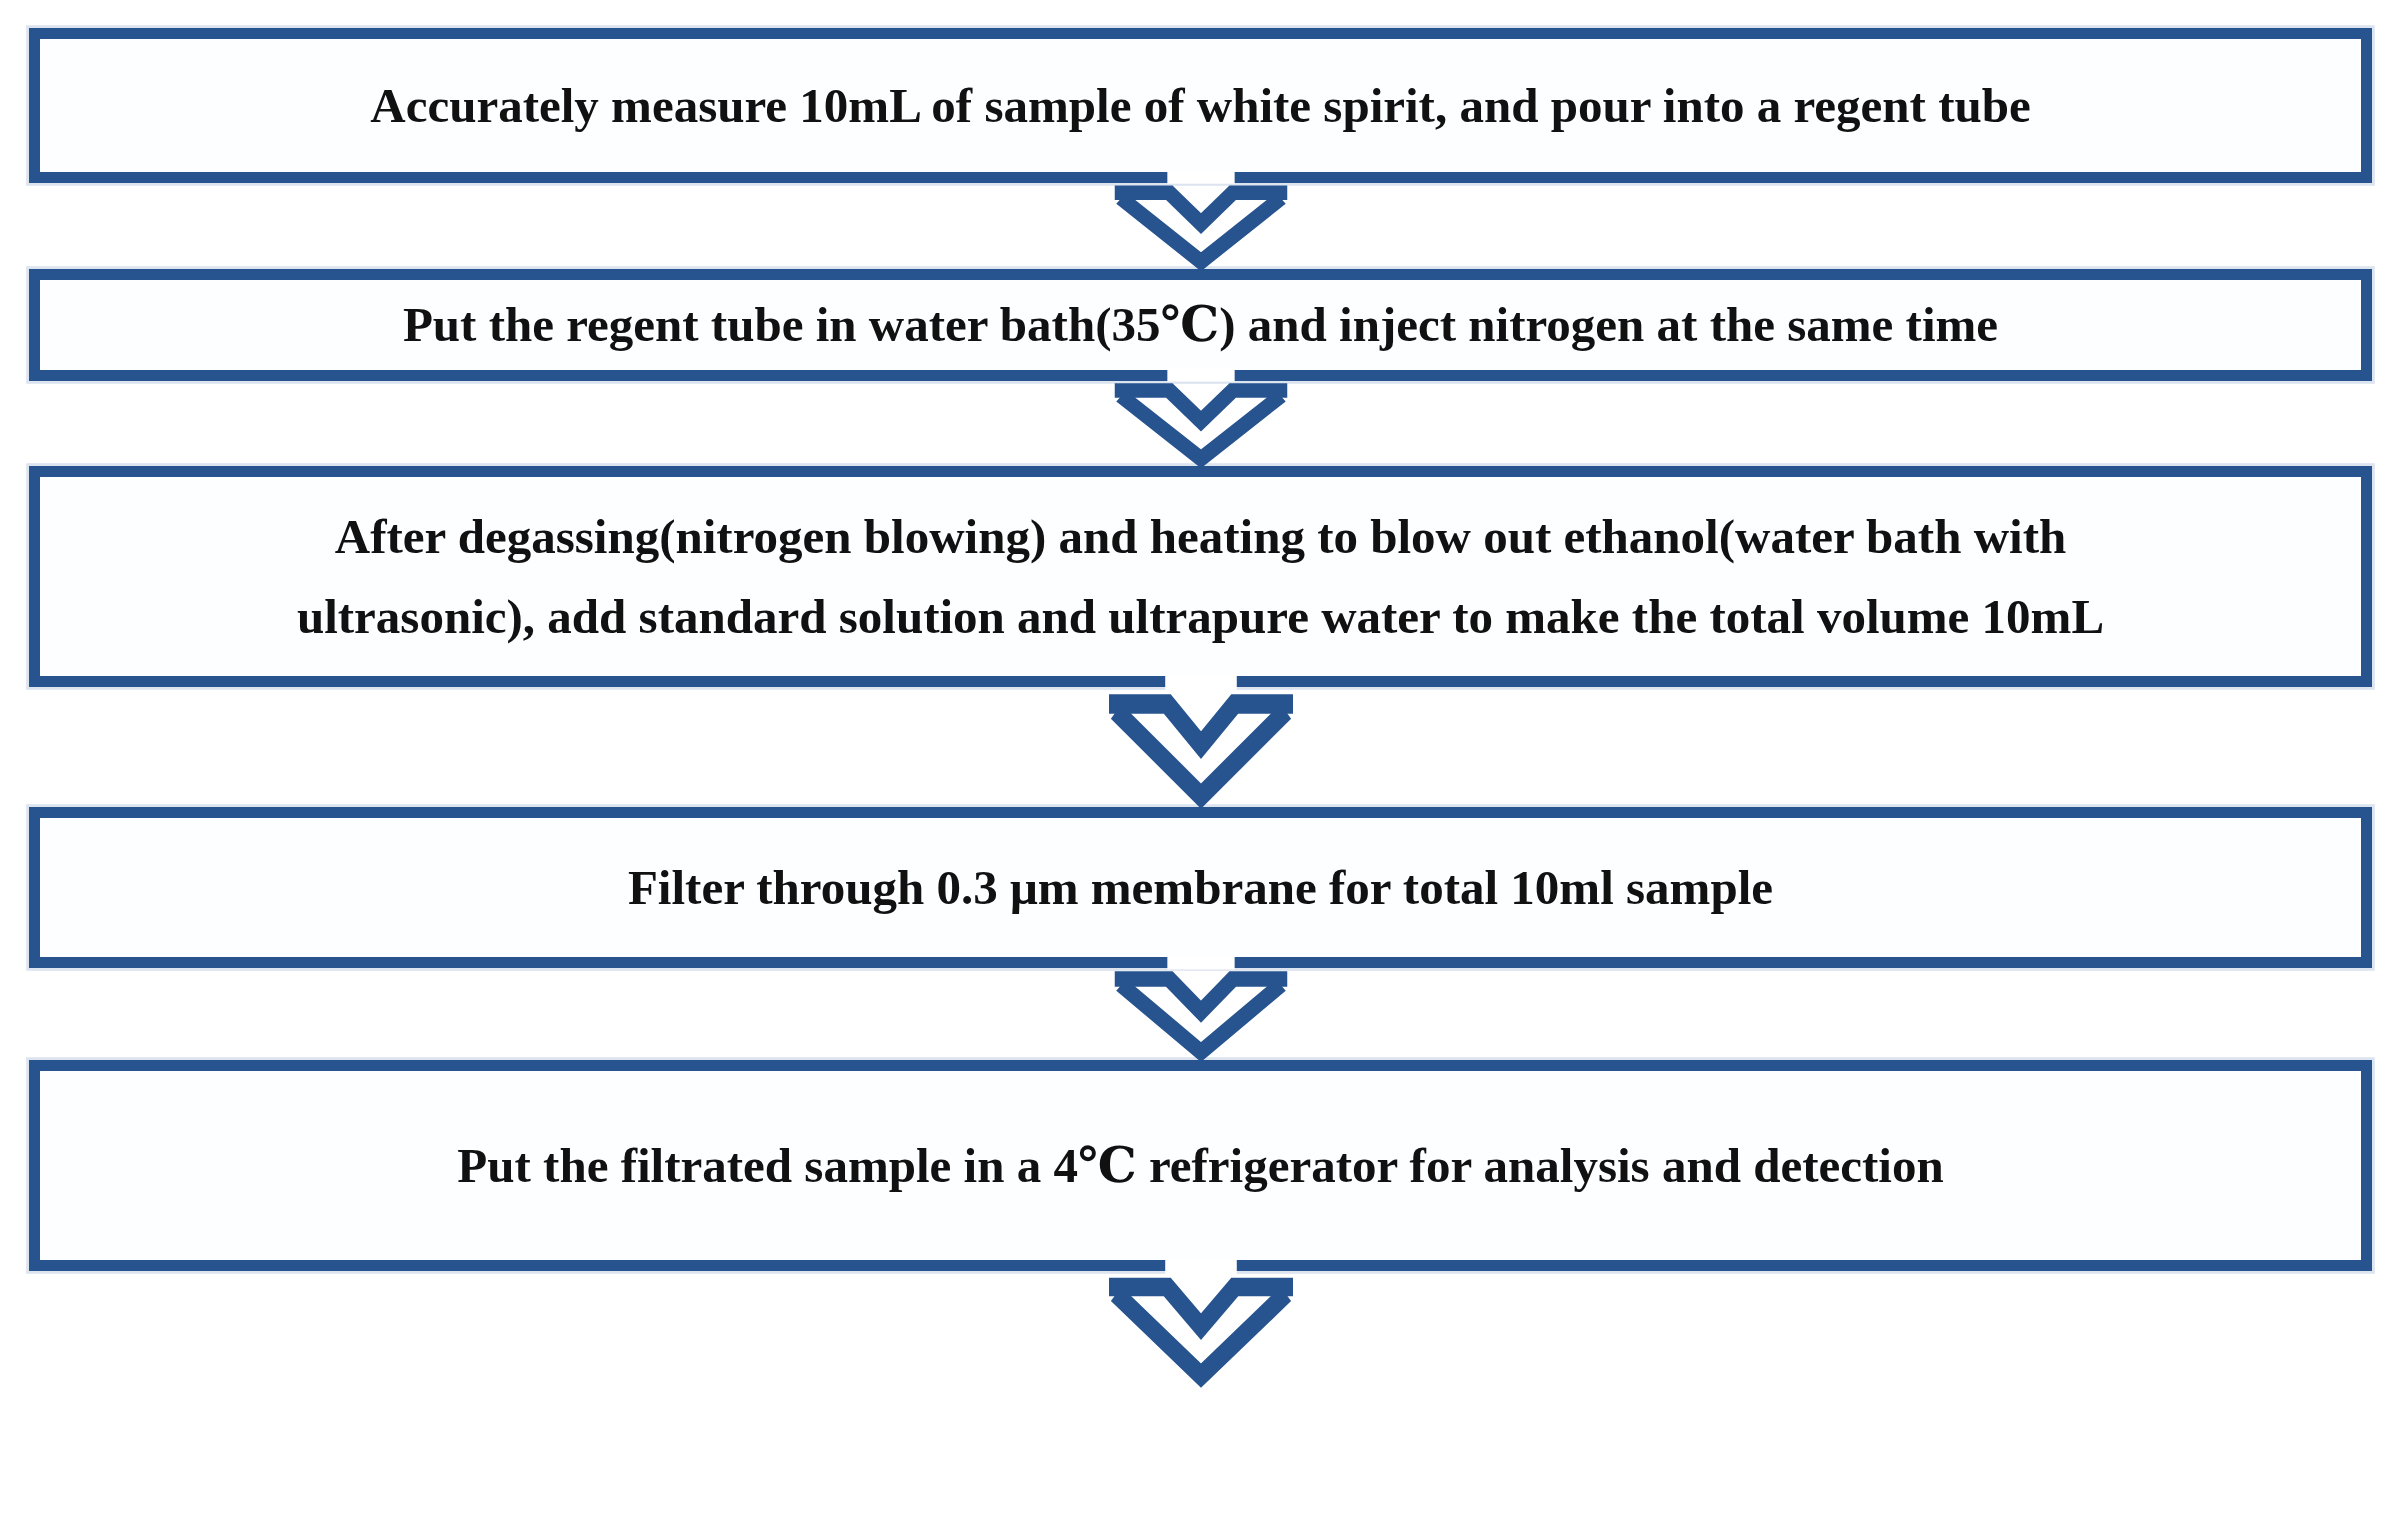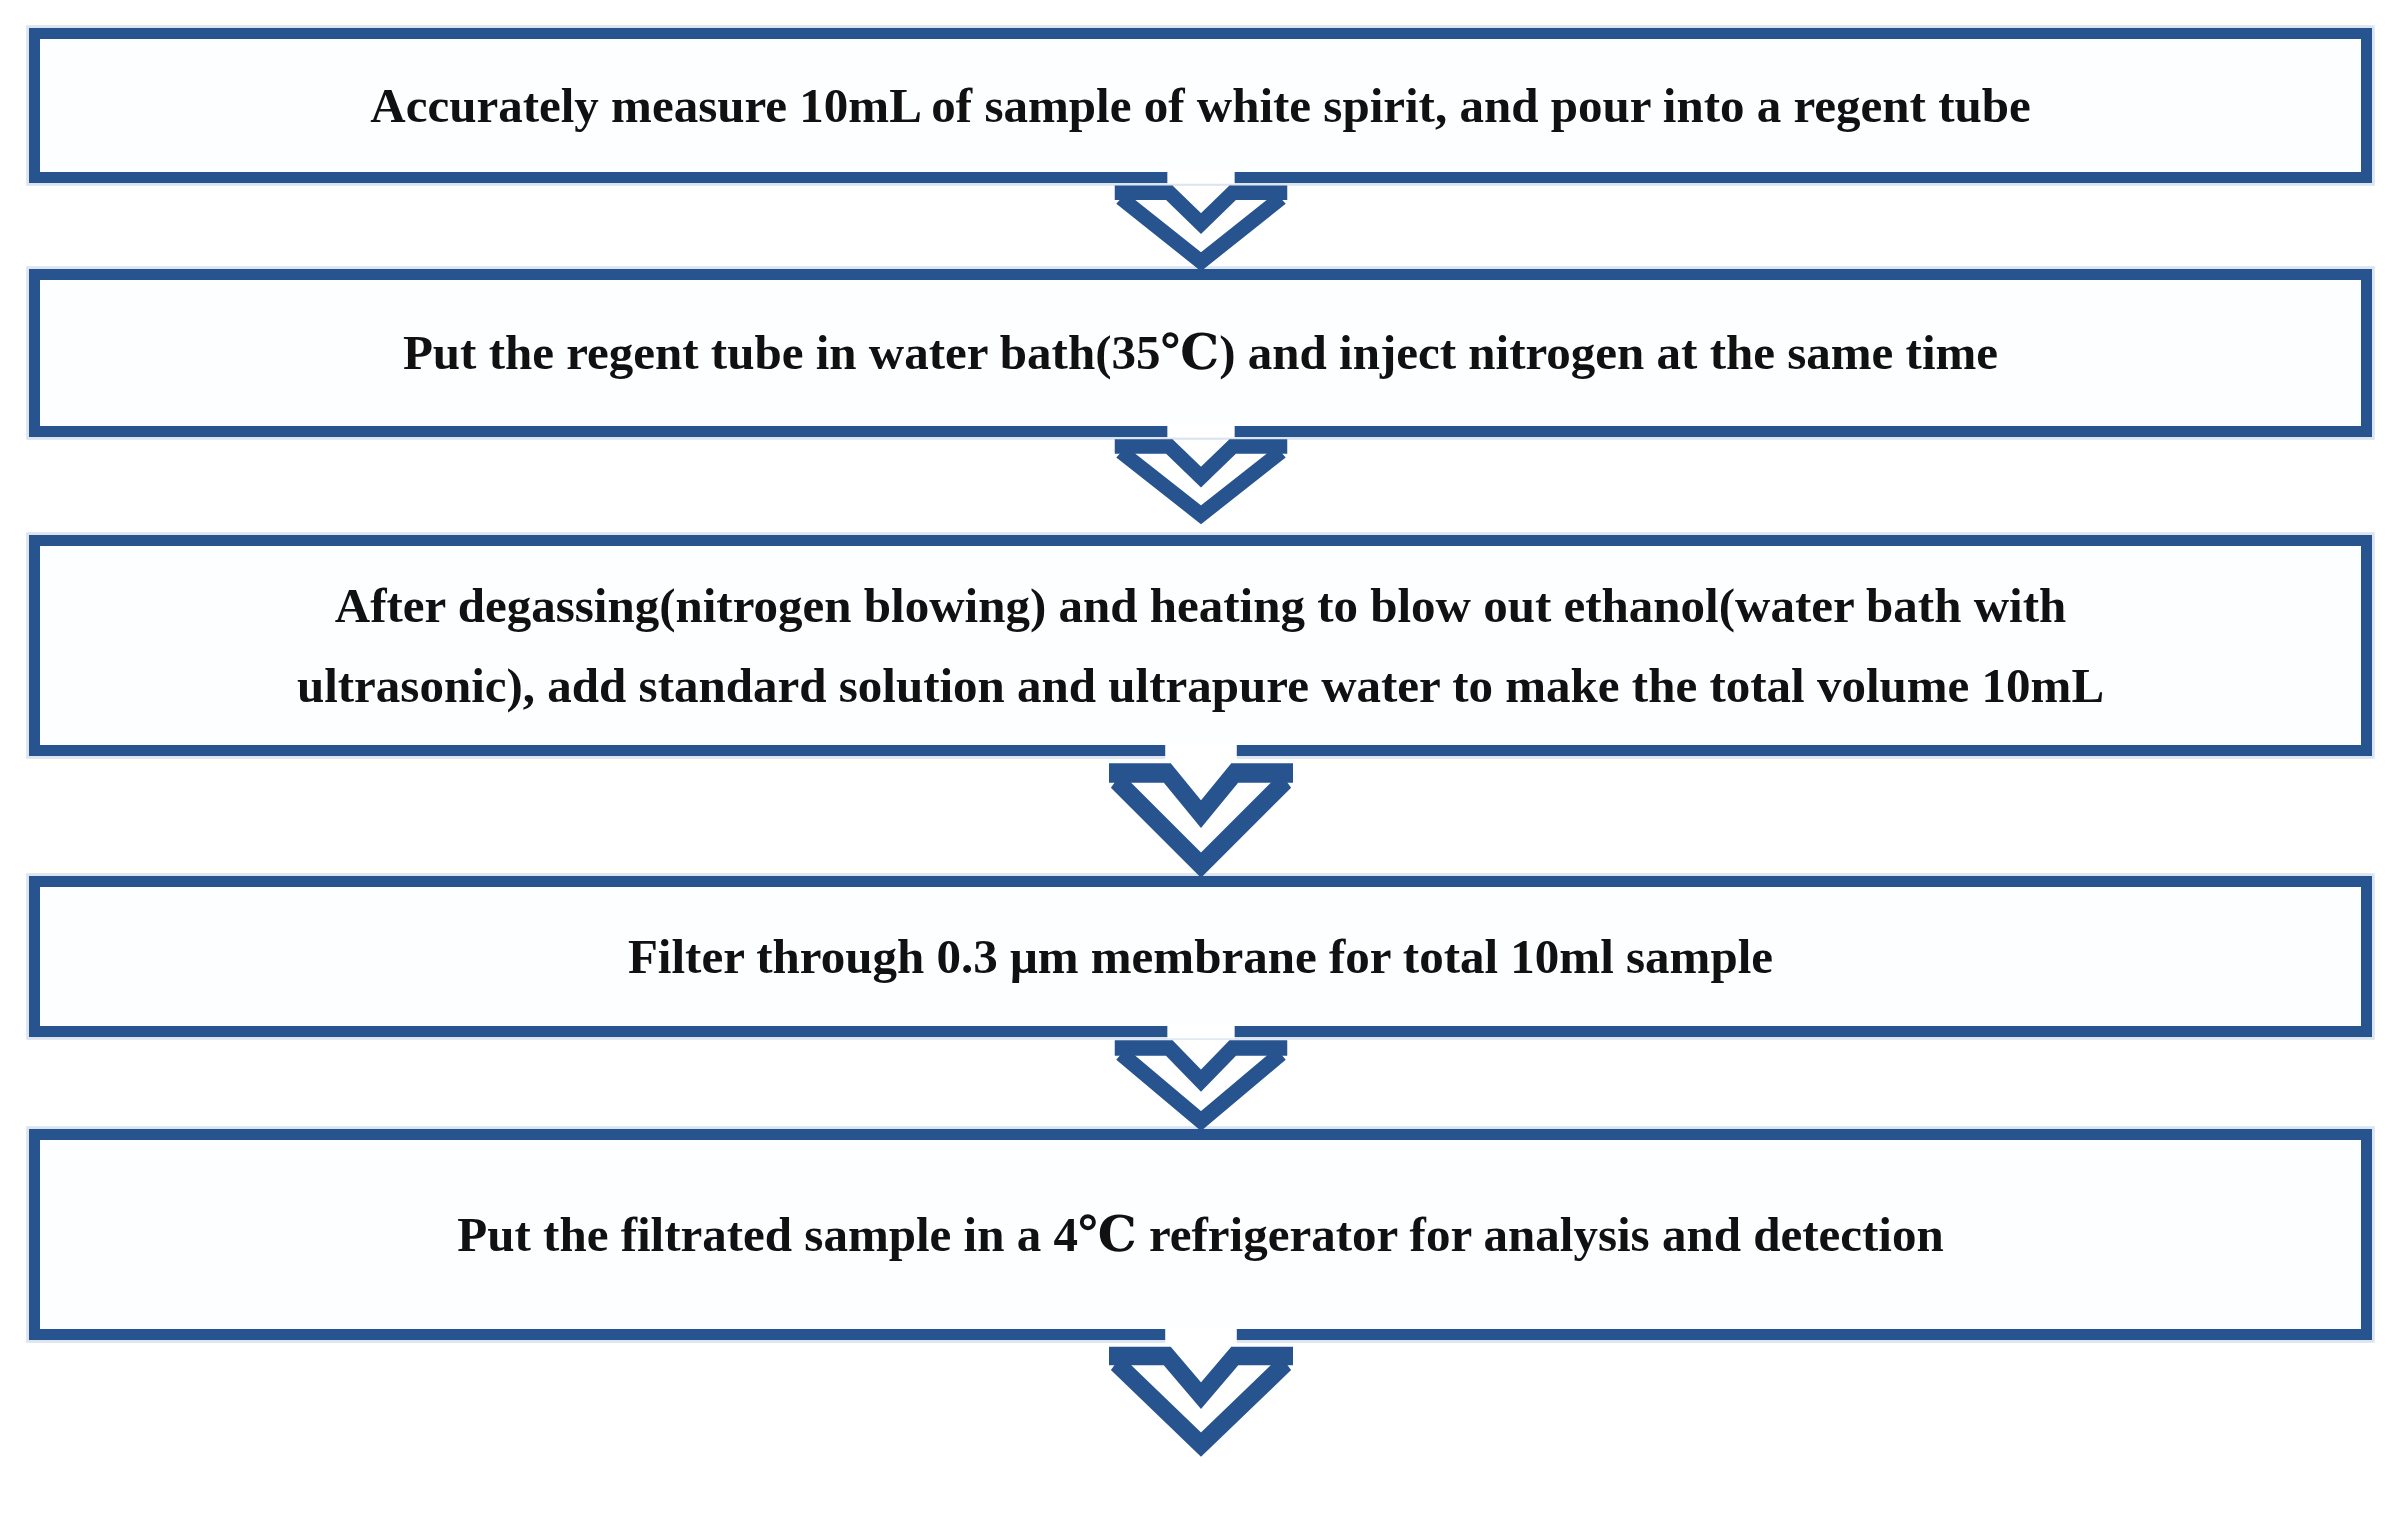--- a/index.html
+++ b/index.html
@@ -28,22 +28,22 @@
     justify-content: center;
     text-align: center;
     font-weight: bold;
     color: #111111;
     font-size: 49px;
     line-height: 1.62;
     white-space: pre-line;
     padding: 0 37px;
   }
   .b1 { height: 155px; }
-  .b2 { height: 168px; }
-  .b3 { height: 221px; margin-top: 13px; }
+  .b2 { height: 112px; }
+  .b3 { height: 221px; }
   .b4 { height: 161px; }
   .b5 { height: 211px; }
   .b6 { height: 115px; }
   .arrow-wrap {
     position: relative;
     width: 100%;
     flex: none;
   }
   .a1 { height: 86px; }
   .a2 { height: 85px; }

